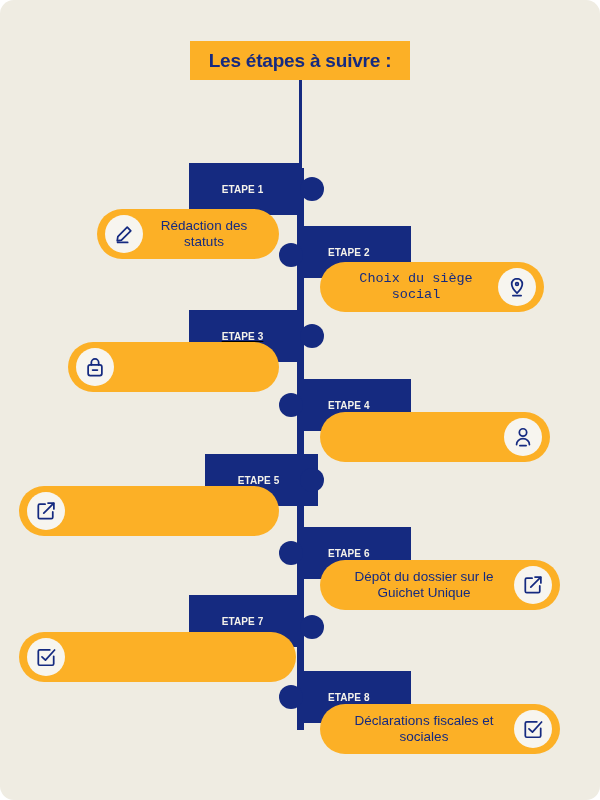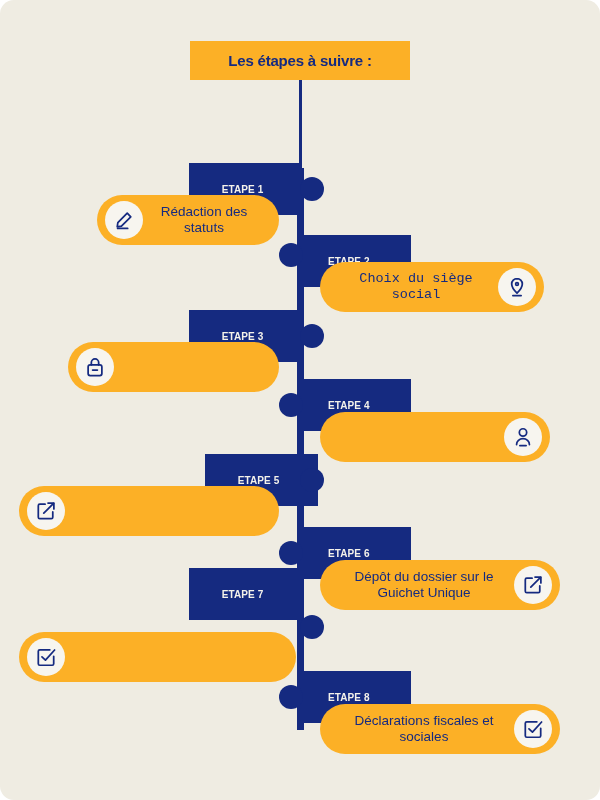--- a/index.html
+++ b/index.html
@@ -20,21 +20,21 @@
   
   #title-banner{
     position:absolute;
     left:190px; top:41px;
     width:220px; height:39px;
     background:#fcb026;
     display:flex;align-items:center;justify-content:center;
   }
   #title-banner .t{
     color:#152a80;
-    font-size:15px;
+    font-size:19px;
     font-weight:bold;
     letter-spacing:-0.2px;
     white-space:nowrap;
   }
 
   
   .spine{
     position:absolute;
     left:297px;
     width:7px;
@@ -127,48 +127,48 @@
 
   <div class="spine" id="spine-top"></div>
   <div class="spine" id="spine-main"></div>
 
   <div id="steps-container">
       <div class="row">
         <div class="navy left" style="top: 163px; left: 189px; right: auto; width: 113px; justify-content: center;">
           <span class="etape">ETAPE 1</span>
         </div>
         <div class="knob toright" style="top: 177px;"></div>
-        <div class="pill left" style="left: 97px; width: 182px; top: 195px; justify-content: center;">
+        <div class="pill left" style="left: 97px; width: 182px; top: 209px; justify-content: center;">
           <div class="icon-circle">
             <svg width="22" height="22" viewBox="0 0 24 24">
               <path stroke="#152a80" fill="none" stroke-width="1.9" stroke-linecap="round" stroke-linejoin="round" d="M15.5 4.6l3.9 3.9L9.2 18.7l-4.6.7.7-4.6z"></path>
               <path stroke="#152a80" fill="none" stroke-width="1.9" stroke-linecap="round" stroke-linejoin="round" d="M5 21.2h11"></path>
             </svg>
           </div>
           <div class="txt">Rédaction des statuts</div>
         </div>
       </div>
       <div class="row">
-        <div class="navy right" style="top: 235px; left: 302px; width: 109px;">
+        <div class="navy right" style="top: 226px; left: 302px; width: 109px;">
           <span class="etape">ETAPE 2</span>
         </div>
         <div class="knob toleft" style="top: 243px;"></div>
         <div class="pill right" style="left: 320px; width: 224px; top: 262px; font-family: Liberation Mono, monospace;">
           <div class="txt">Choix du siège social</div>
           <div class="icon-circle">
             <svg width="22" height="22" viewBox="0 0 24 24">
               <path stroke="#152a80" fill="none" stroke-width="1.9" stroke-linecap="round" stroke-linejoin="round" d="M12 2.8c-3.2 0-5.8 2.6-5.8 5.8 0 4.3 5.8 10 5.8 10s5.8-5.7 5.8-10c0-3.2-2.6-5.8-5.8-5.8z"></path>
               <circle stroke="#152a80" fill="none" stroke-width="1.9" stroke-linecap="round" stroke-linejoin="round" cx="12" cy="8.6" r="1.5"></circle>
               <path stroke="#152a80" fill="none" stroke-width="1.9" stroke-linecap="round" stroke-linejoin="round" d="M7.5 21.3h9"></path>
             </svg>
           </div>
         </div>
       </div>
       <div class="row">
-        <div class="navy left" style="top: 310px; left: 189px; right: auto; width: 113px; justify-content: center;">
+        <div class="navy left" style="top: 310px; left: 189px; right: auto; width: 113px; justify-content: center; text-decoration: underline;">
           <span class="etape">ETAPE 3</span>
         </div>
         <div class="knob toright" style="top: 324px;"></div>
         <div class="pill left" style="left: 68px; width: 211px; top: 342px;">
           <div class="icon-circle">
             <svg width="22" height="22" viewBox="0 0 24 24">
               <rect stroke="#152a80" fill="none" stroke-width="1.9" stroke-linecap="round" stroke-linejoin="round" x="4.5" y="9.8" width="15" height="11.5" rx="2.2"></rect>
               <path stroke="#152a80" fill="none" stroke-width="1.9" stroke-linecap="round" stroke-linejoin="round" d="M8 9.8V7.2a4 4 0 0 1 8 0v2.6"></path>
               <path stroke="#152a80" fill="none" stroke-width="1.9" stroke-linecap="round" stroke-linejoin="round" d="M9.4 15.4h5.2"></path>
             </svg>
@@ -215,21 +215,21 @@
           <div class="icon-circle">
             <svg width="22" height="22" viewBox="0 0 24 24">
               <path stroke="#152a80" fill="none" stroke-width="1.9" stroke-linecap="round" stroke-linejoin="round" d="M11 4.6H5.2A1.6 1.6 0 0 0 3.6 6.2v12.6a1.6 1.6 0 0 0 1.6 1.6h12.6a1.6 1.6 0 0 0 1.6-1.6V13"></path>
               <path stroke="#152a80" fill="none" stroke-width="1.9" stroke-linecap="round" stroke-linejoin="round" d="M14.2 3.4h6.4v6.4"></path>
               <path stroke="#152a80" fill="none" stroke-width="1.9" stroke-linecap="round" stroke-linejoin="round" d="M9.6 14.4L20.2 3.8"></path>
             </svg>
           </div>
         </div>
       </div>
       <div class="row">
-        <div class="navy left" style="top: 568px; left: 189px; right: auto; width: 113px; ">
+        <div class="navy left" style="top: 595px; left: 189px; right: auto; width: 113px; ">
           <span class="etape">ETAPE 7</span>
         </div>
         <div class="knob toright" style="top: 615px;"></div>
         <div class="pill left" style="left: 19px; width: 277px; top: 632px;">
           <div class="icon-circle">
             <svg width="22" height="22" viewBox="0 0 24 24">
               <path stroke="#152a80" fill="none" stroke-width="1.9" stroke-linecap="round" stroke-linejoin="round" d="M20.4 11.2v8.2a1.6 1.6 0 0 1-1.6 1.6H5.2a1.6 1.6 0 0 1-1.6-1.6V5.8a1.6 1.6 0 0 1 1.6-1.6h11"></path>
               <path stroke="#152a80" fill="none" stroke-width="1.9" stroke-linecap="round" stroke-linejoin="round" d="M7.6 11.8l3.8 3.6L21.4 4.4"></path>
             </svg>
           </div>

